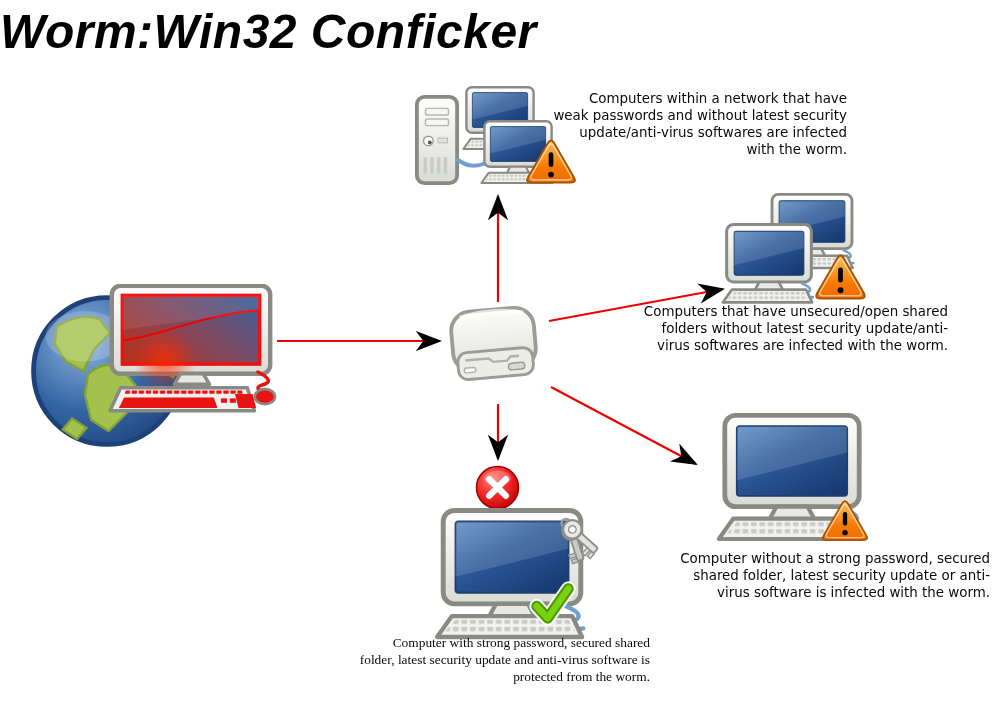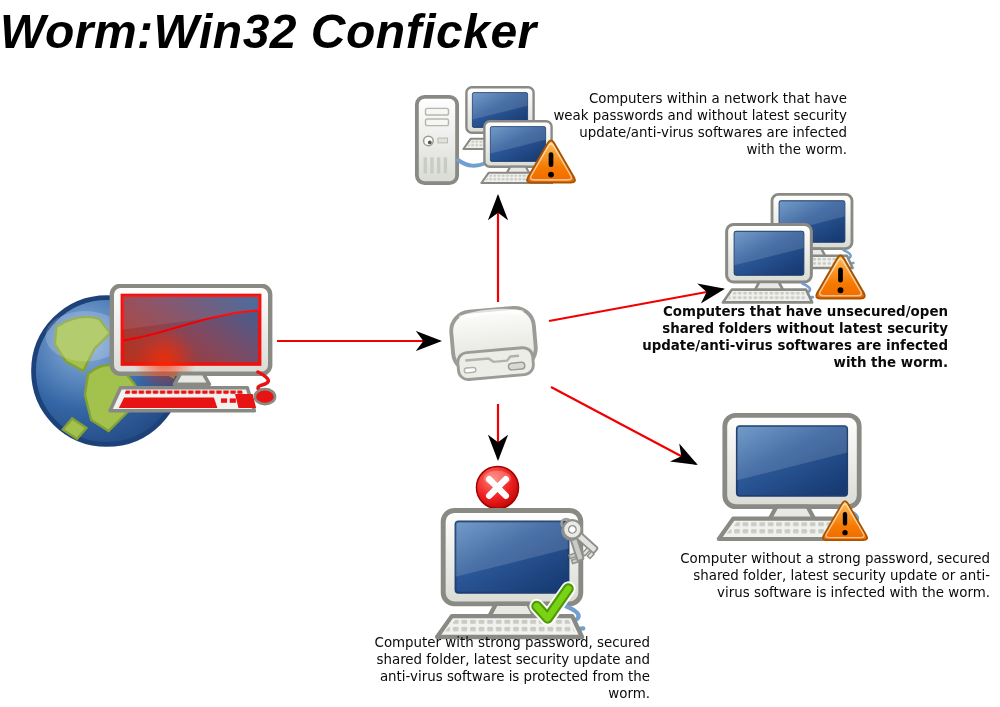--- a/index.html
+++ b/index.html
@@ -5,23 +5,23 @@
   html,body{margin:0;padding:0;background:#ffffff;}
   body{width:1000px;height:707px;position:relative;overflow:hidden;
        font-family:"DejaVu Sans",sans-serif;color:#0a0a0a;}
   .title{position:absolute;left:0;top:4px;width:1000px;margin:0;
          font-family:"Liberation Sans",sans-serif;font-style:italic;font-weight:bold;
          font-size:48px;letter-spacing:0.5px;color:#000;}
   .gfx{position:absolute;left:0;top:0;z-index:1;}
   .caption{position:absolute;z-index:2;text-align:right;
            font-size:13.4px;line-height:17px;}
   .cap-weak{left:551px;top:90px;width:296px;}
-  .cap-shares{left:630px;top:303px;width:318px;font-weight:bold;}
+  .cap-shares{left:630px;top:303px;width:318px;}
   .cap-unprot{left:680px;top:550px;width:310px;}
-  .cap-prot{left:358px;top:634px;width:292px;}
+  .cap-prot{left:358px;top:634px;width:292px;font-family:Liberation Serif, serif;}
 </style>
 </head>
 <body>
 
 <h1 class="title">Worm:Win32 Conficker</h1>
 
 <svg class="gfx" width="1000" height="707" viewBox="0 0 1000 707" xmlns="http://www.w3.org/2000/svg">
   <defs>
     <linearGradient id="gBody" x1="0" y1="0" x2="0" y2="1">
       <stop offset="0" stop-color="#ffffff"></stop>

